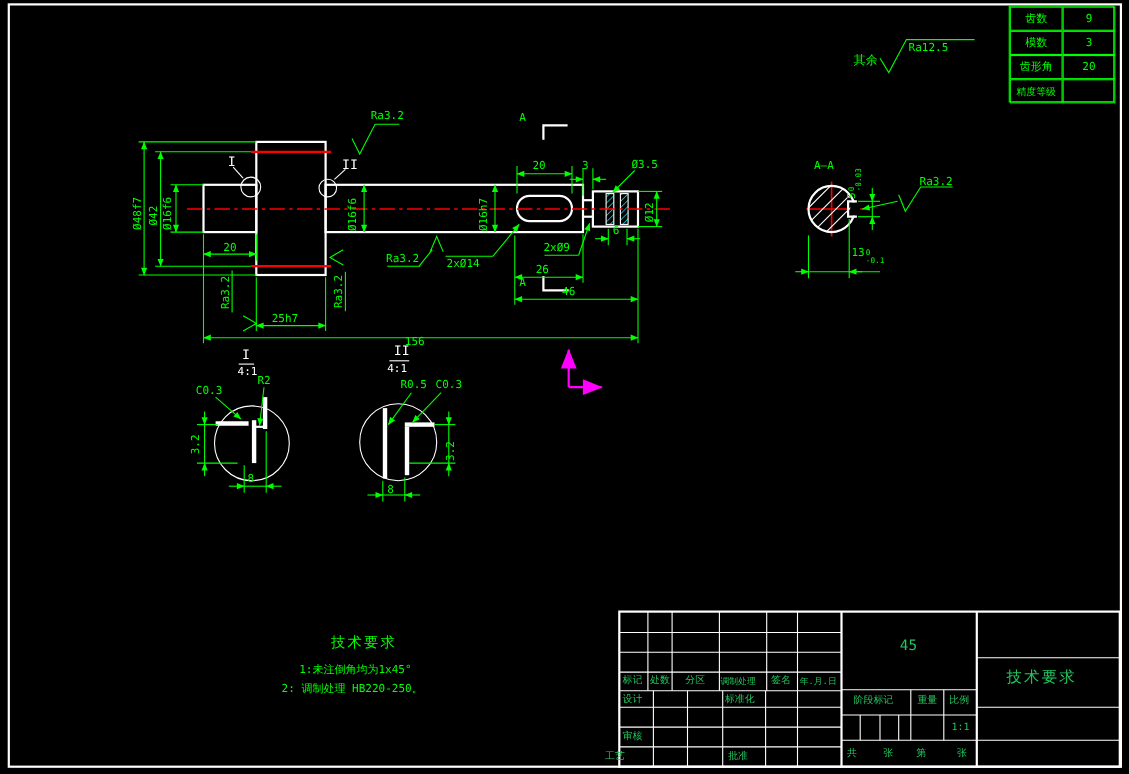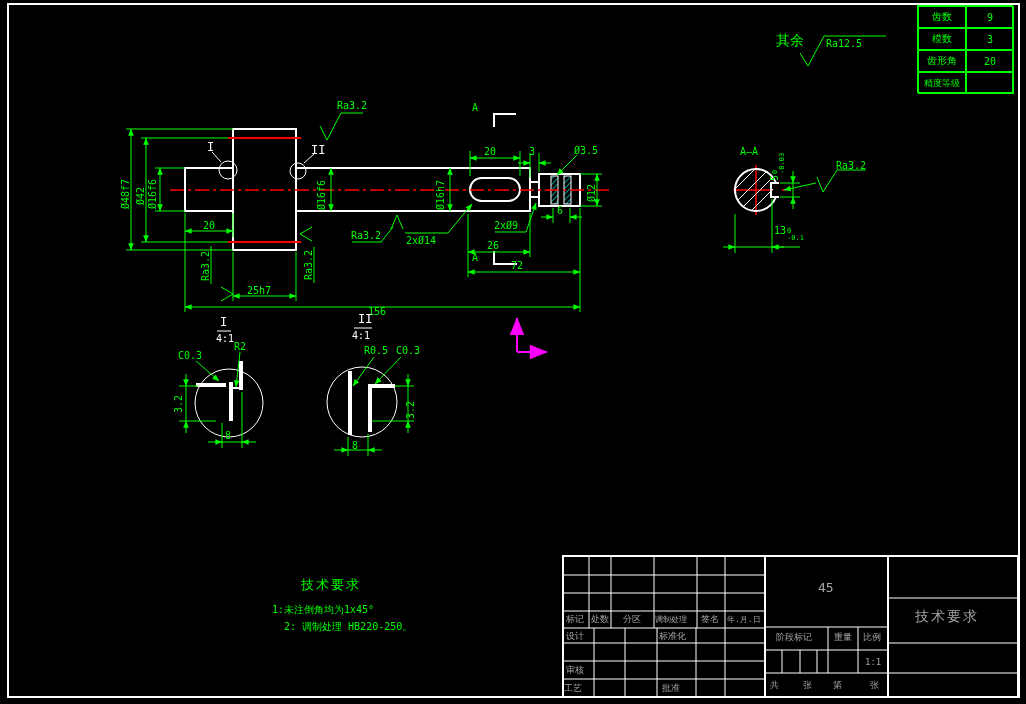--- a/index.html
+++ b/index.html
@@ -12,21 +12,21 @@
   .rot{transform:rotate(-90deg);transform-origin:0 0;}
   .tolstack{display:inline-flex;flex-direction:column;font-size:7px;line-height:7px;margin-left:1px;vertical-align:1px;}
   
   #gear-table{position:absolute;left:917px;top:5px;width:96px;height:88px;display:grid;
     grid-template-columns:48px 48px;grid-template-rows:22px 22px 22px 22px;
     border:1px solid #00ff00;box-sizing:border-box;z-index:6;}
   #gear-table div{border:1px solid #00ff00;color:#00ff00;font-size:10px;
     display:flex;align-items:center;justify-content:center;overflow:hidden;}
   #gear-table .sm{font-size:9px;text-align:center;}
   
-  .tb{position:absolute;color:#a3a3a3;font-size:9px;line-height:10px;white-space:nowrap;z-index:5;}
+  .tb{position:absolute;color:#22c55e;font-size:9px;line-height:10px;white-space:nowrap;z-index:5;}
 </style>
 </head>
 <body>
 
 <div id="sheet">
 
 <svg id="draw" width="1026" height="704" viewBox="0 0 1026 704">
   <defs>
     <marker id="aE" viewBox="0 0 10 10" refX="9.5" refY="5" markerWidth="10" markerHeight="7" orient="auto">
       <path d="M0,1 L10,5 L0,9 z" fill="#00ff00"></path>
@@ -257,36 +257,36 @@
   <div>齿数</div>
   <div>9</div>
   <div>模数</div>
   <div>3</div>
   <div>齿形角</div>
   <div>20</div>
   <div class="sm">精度等级</div>
   <div></div>
 </div>
 
-<div class="t" style="left:776px;top:35px;font-size:14px">其余</div>
+<div class="t" style="left:776px;top:49px;font-size:11px">其余</div>
 <div class="t" style="left:826px;top:38px">Ra12.5</div>
 
 <div class="t" style="left:337px;top:100px">Ra3.2</div>
 <div class="t tw big" style="left:207px;top:142px">I</div>
 <div class="t tw big" style="left:311px;top:145px">II</div>
 <div class="t" style="left:472px;top:102px">A</div>
 <div class="t" style="left:472px;top:252px">A</div>
 
 <div class="t" style="left:484px;top:146px">20</div>
 <div class="t" style="left:529px;top:146px">3</div>
 <div class="t" style="left:574px;top:145px">Ø3.5</div>
 <div class="t" style="left:557px;top:205px">6</div>
 <div class="t" style="left:494px;top:220px">2xØ9</div>
 <div class="t" style="left:487px;top:240px">26</div>
-<div class="t" style="left:511px;top:260px">72</div>
+<div class="t" style="left:511px;top:260px">46</div>
 <div class="t" style="left:406px;top:235px">2xØ14</div>
 <div class="t" style="left:351px;top:230px">Ra3.2</div>
 <div class="t" style="left:203px;top:220px">20</div>
 <div class="t" style="left:247px;top:285px">25h7</div>
 <div class="t" style="left:368px;top:306px">156</div>
 
 <div class="t rot" style="left:120px;top:209px">Ø48f7</div>
 <div class="t rot" style="left:135px;top:205px">Ø42</div>
 <div class="t rot" style="left:147px;top:209px">Ø16f6</div>
 <div class="t rot" style="left:316px;top:210px">Ø16f6</div>
@@ -319,32 +319,32 @@
 
 <div class="t tw big" style="left:358px;top:314px">II</div>
 <div class="t tw" style="left:352px;top:330px">4:1</div>
 <div class="t" style="left:364px;top:345px">R0.5</div>
 <div class="t" style="left:396px;top:345px">C0.3</div>
 <div class="t rot" style="left:405px;top:419px">3.2</div>
 <div class="t" style="left:352px;top:440px">8</div>
 
 <div class="t" style="left:301px;top:579px;font-size:13px;letter-spacing:2px">技术要求</div>
 <div class="t" style="left:272px;top:604px">1:未注倒角均为1x45°</div>
-<div class="t" style="left:284px;top:621px">2: 调制处理 HB220-250。</div>
+<div class="t" style="left:256px;top:621px">2: 调制处理 HB220-250。</div>
 
 <div class="tb" style="left:566px;top:614px">标记</div>
 <div class="tb" style="left:591px;top:614px">处数</div>
 <div class="tb" style="left:623px;top:614px">分区</div>
 <div class="tb" style="left:655px;top:615px;font-size:8px">调制处理</div>
 <div class="tb" style="left:701px;top:614px">签名</div>
 <div class="tb" style="left:727px;top:615px;font-size:8px">年.月.日</div>
 <div class="tb" style="left:566px;top:631px">设计</div>
 <div class="tb" style="left:659px;top:631px">标准化</div>
 <div class="tb" style="left:566px;top:665px">审核</div>
-<div class="tb" style="left:564px;top:683px">工艺</div>
+<div class="tb" style="left:550px;top:683px">工艺</div>
 <div class="tb" style="left:662px;top:683px">批准</div>
 <div class="tb" style="left:818px;top:583px;font-size:13px">45</div>
 <div class="tb" style="left:915px;top:611px;font-size:14px;letter-spacing:2px">技术要求</div>
 <div class="tb" style="left:776px;top:632px">阶段标记</div>
 <div class="tb" style="left:834px;top:632px">重量</div>
 <div class="tb" style="left:863px;top:632px">比例</div>
 <div class="tb" style="left:865px;top:657px">1:1</div>
 <div class="tb" style="left:770px;top:680px">共</div>
 <div class="tb" style="left:803px;top:680px">张</div>
 <div class="tb" style="left:833px;top:680px">第</div>

